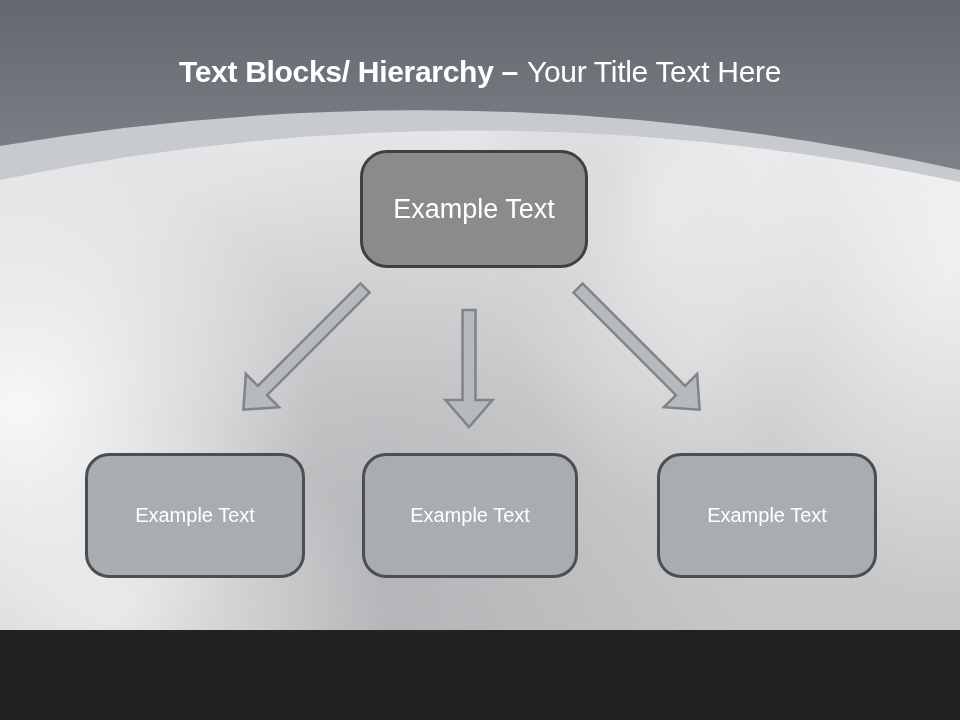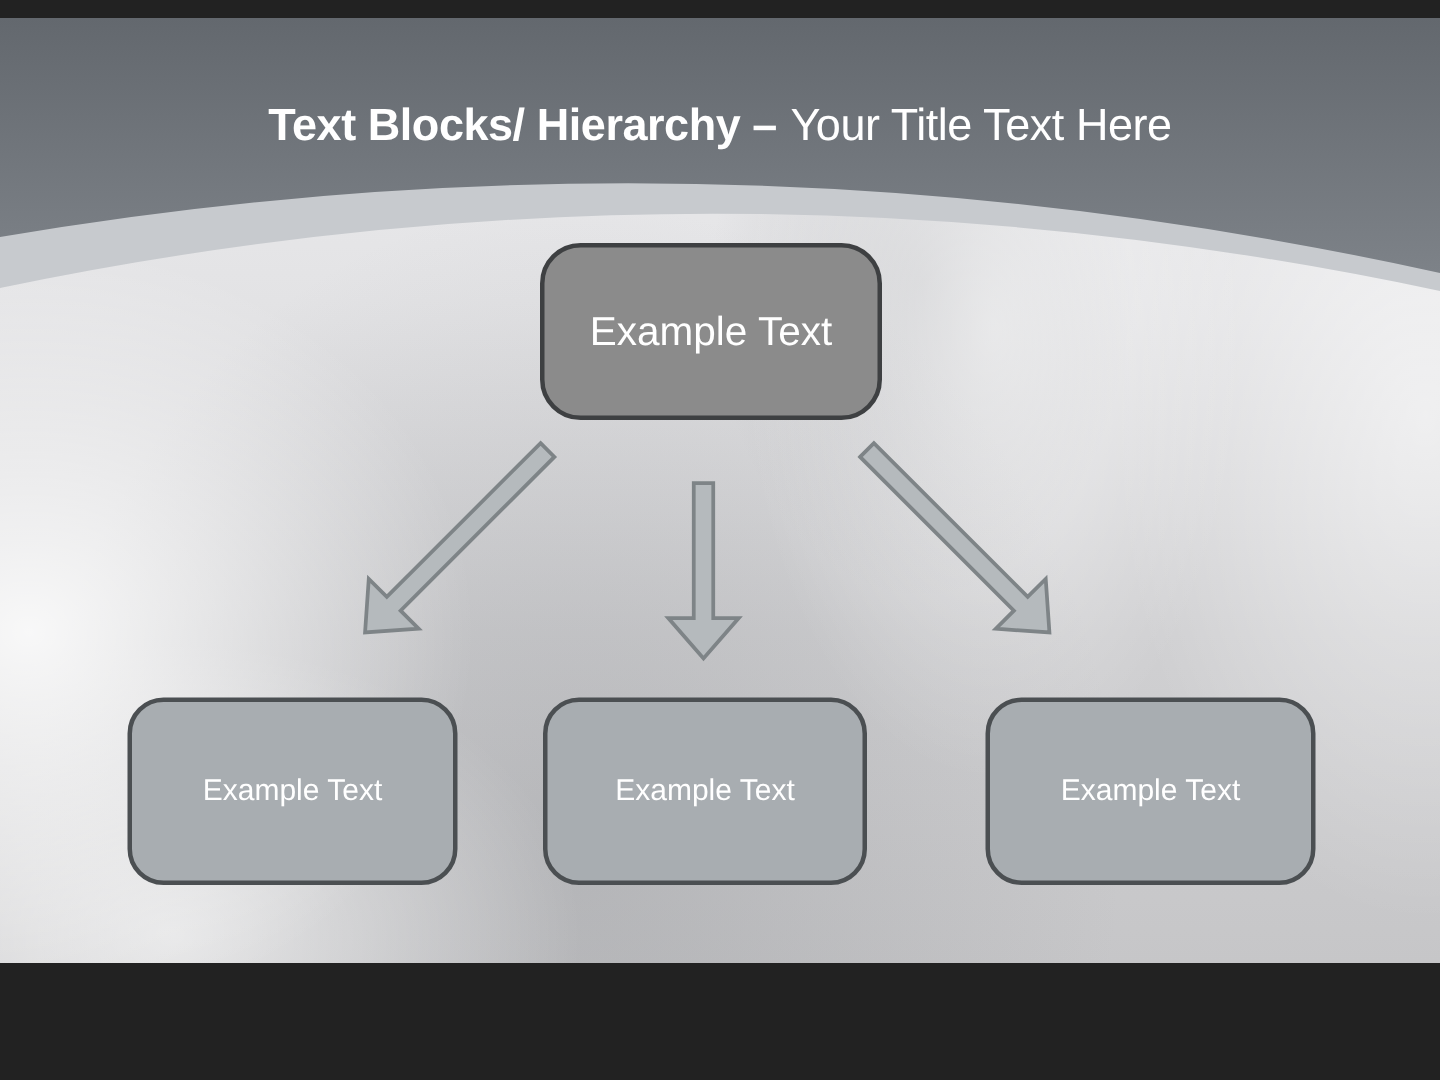--- a/index.html
+++ b/index.html
@@ -1,20 +1,19 @@
 <!DOCTYPE html>
 <html><head>
 <meta charset="utf-8">
 <style>
   html,body{margin:0;padding:0;background:#222;}
   .slide{
     position:relative; width:960px; height:630px; overflow:hidden;
     font-family:"Liberation Sans", sans-serif;
     background:linear-gradient(180deg,#ededef 0%,#e3e3e5 30%,#d0d0d2 65%,#c6c6c8 100%);
-    margin-top:12px;
   }
   
   .photo{
     position:absolute; inset:0;
     background:
       radial-gradient(480px 420px at 2% 65%, rgba(255,255,255,.85), rgba(255,255,255,0) 62%),
       radial-gradient(420px 300px at 12% 97%, rgba(255,255,255,.6), rgba(255,255,255,0) 65%),
       radial-gradient(240px 430px at 69% 33%, rgba(255,255,255,.5), rgba(255,255,255,0) 70%),
       radial-gradient(320px 520px at 99% 42%, rgba(255,255,255,.55), rgba(255,255,255,0) 65%),
       radial-gradient(520px 620px at 40% 88%, rgba(128,131,136,.28), rgba(128,131,136,0) 70%),

